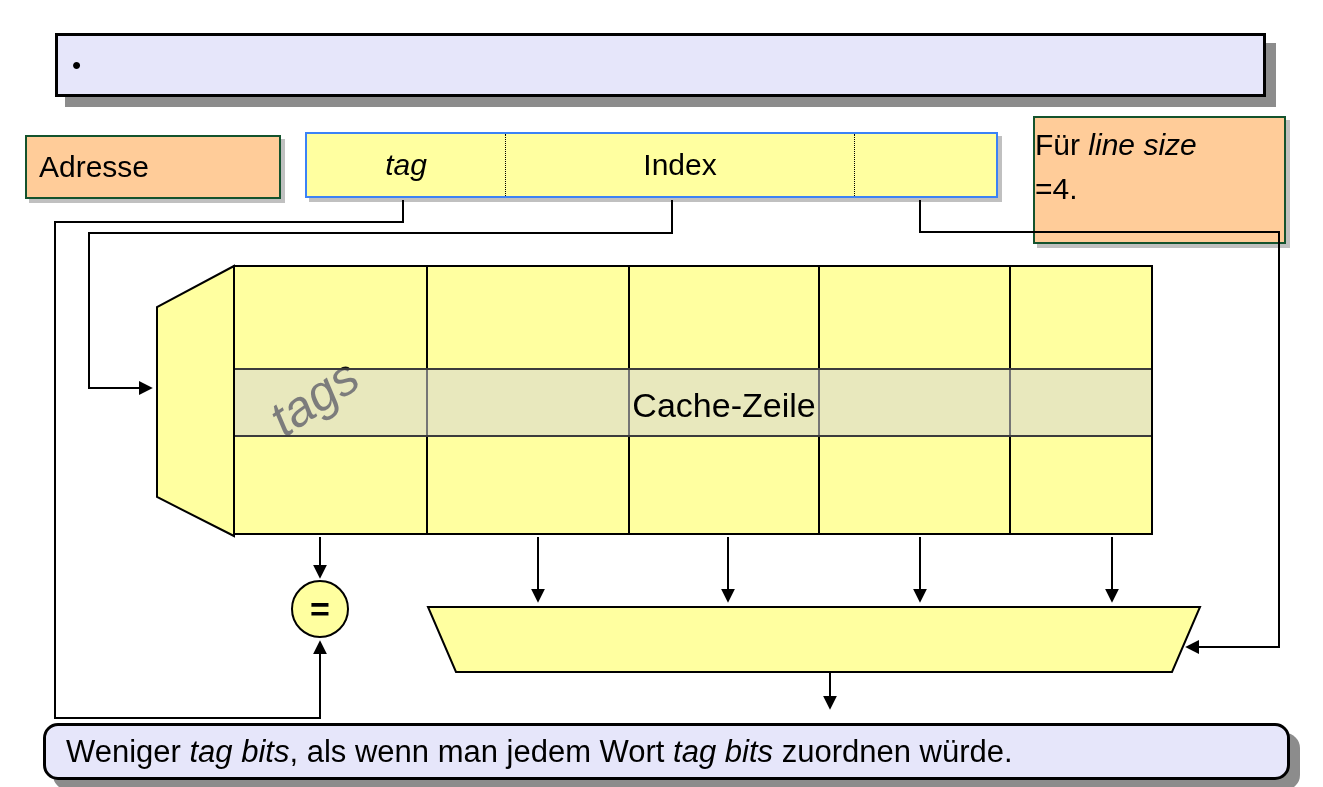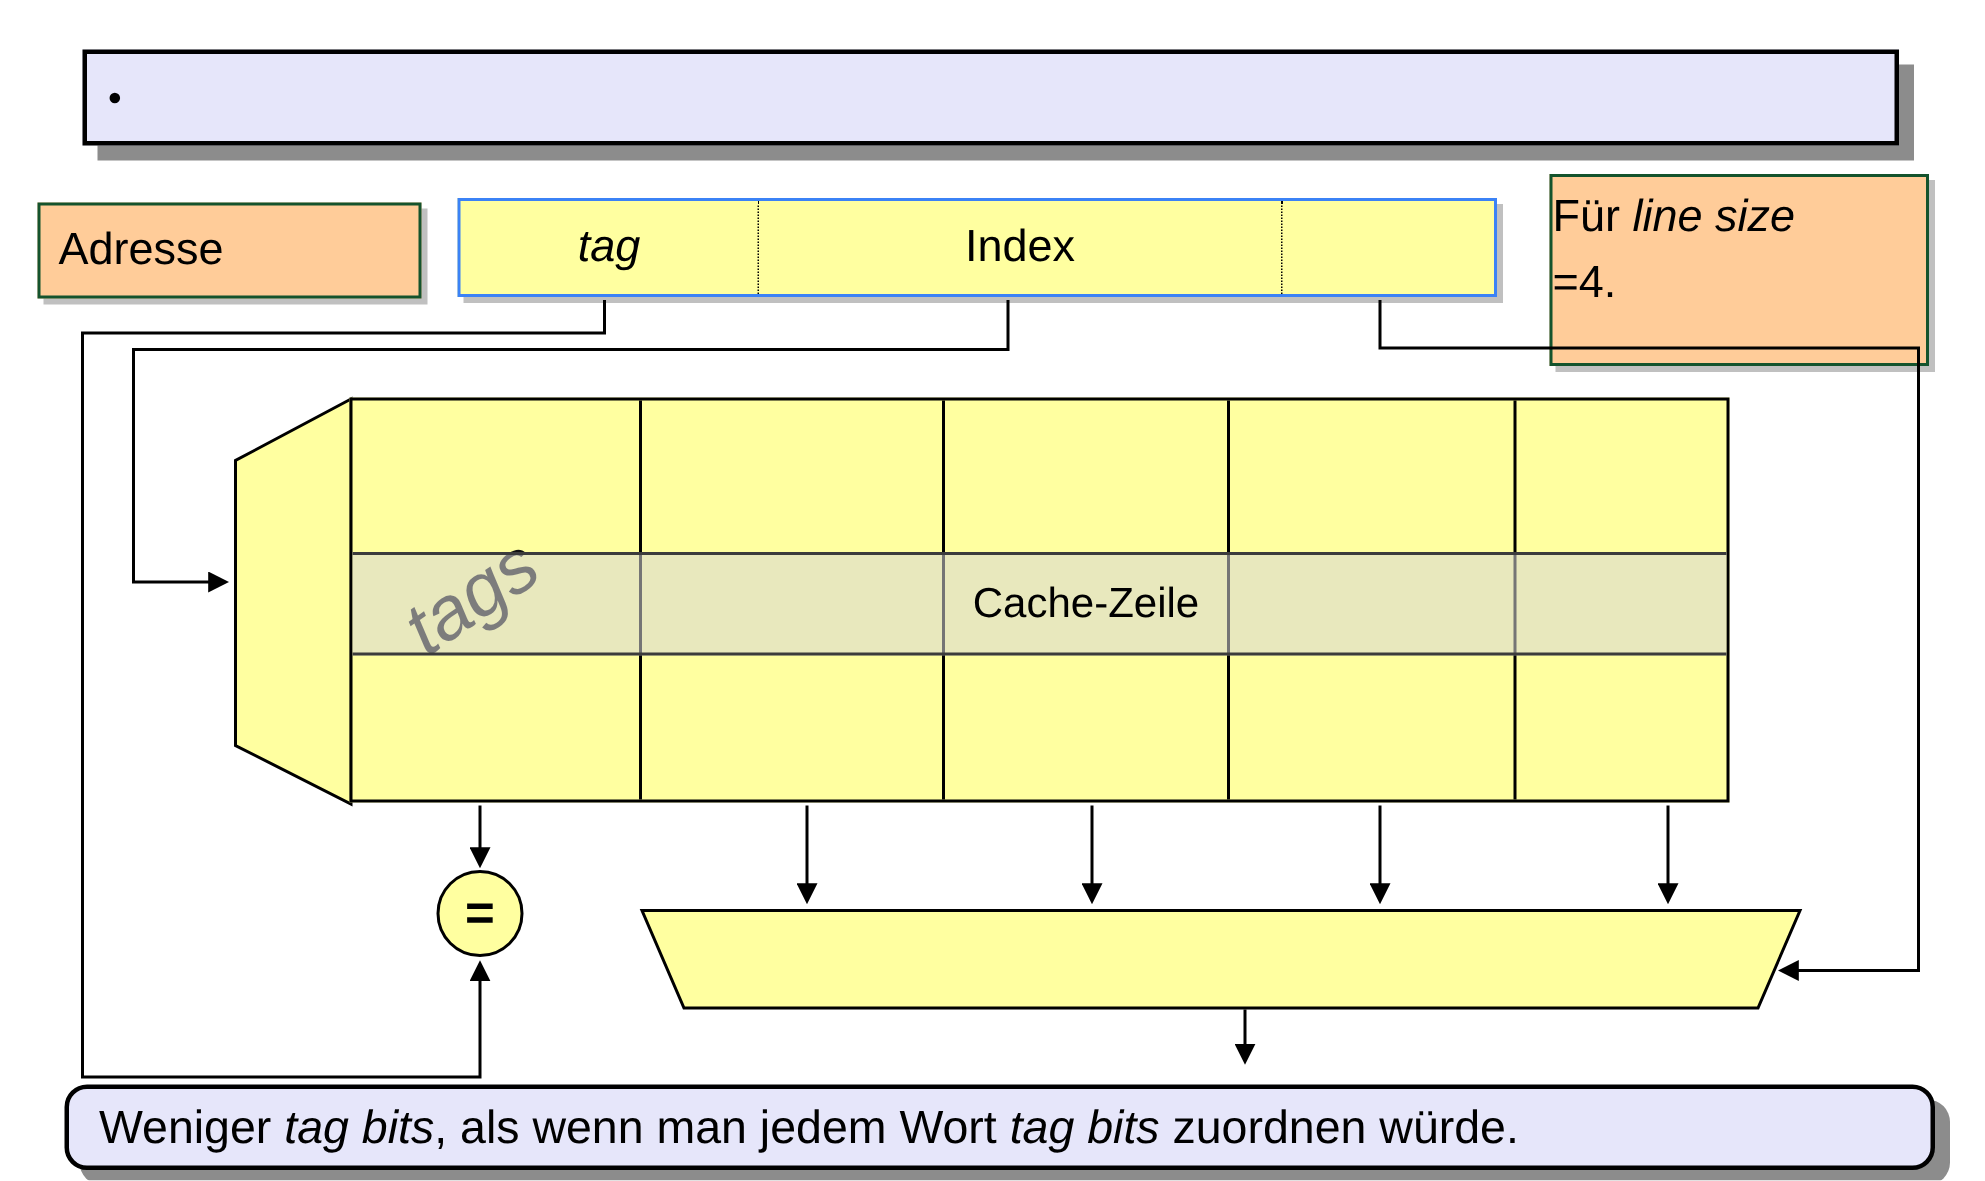--- a/index.html
+++ b/index.html
@@ -41,21 +41,21 @@
   
   #cache-table{left:233px;top:265px;width:920px;height:270px;background:#FFFFA0;
                border:2px solid #000;box-sizing:border-box;z-index:2;}
   .col-divider{position:absolute;top:0;bottom:0;width:2px;background:#000;z-index:1;}
   #tags-label{position:absolute;left:40px;top:128px;font-size:50px;font-style:italic;
               color:#111;transform:rotate(-34deg);transform-origin:left center;z-index:2;}
   #row-highlight{position:absolute;left:0;right:0;top:101px;height:69px;
                  background:rgba(214,214,214,0.55);border-top:2px solid #3c3c3c;
                  border-bottom:2px solid #3c3c3c;z-index:3;box-sizing:border-box;}
   #row-label{position:absolute;left:489px;top:119px;transform:translateX(-50%);
-             font-size:28px;z-index:4;white-space:nowrap;}
+             font-size:34px;z-index:4;white-space:nowrap;}
 
   
   #equals-label{left:300px;top:591px;width:40px;height:36px;text-align:center;
                 font-size:34px;font-weight:bold;z-index:3;line-height:36px;}
 
   #connector-svg{position:absolute;left:0;top:0;z-index:1;}
 </style>
 </head>
 <body>
 

